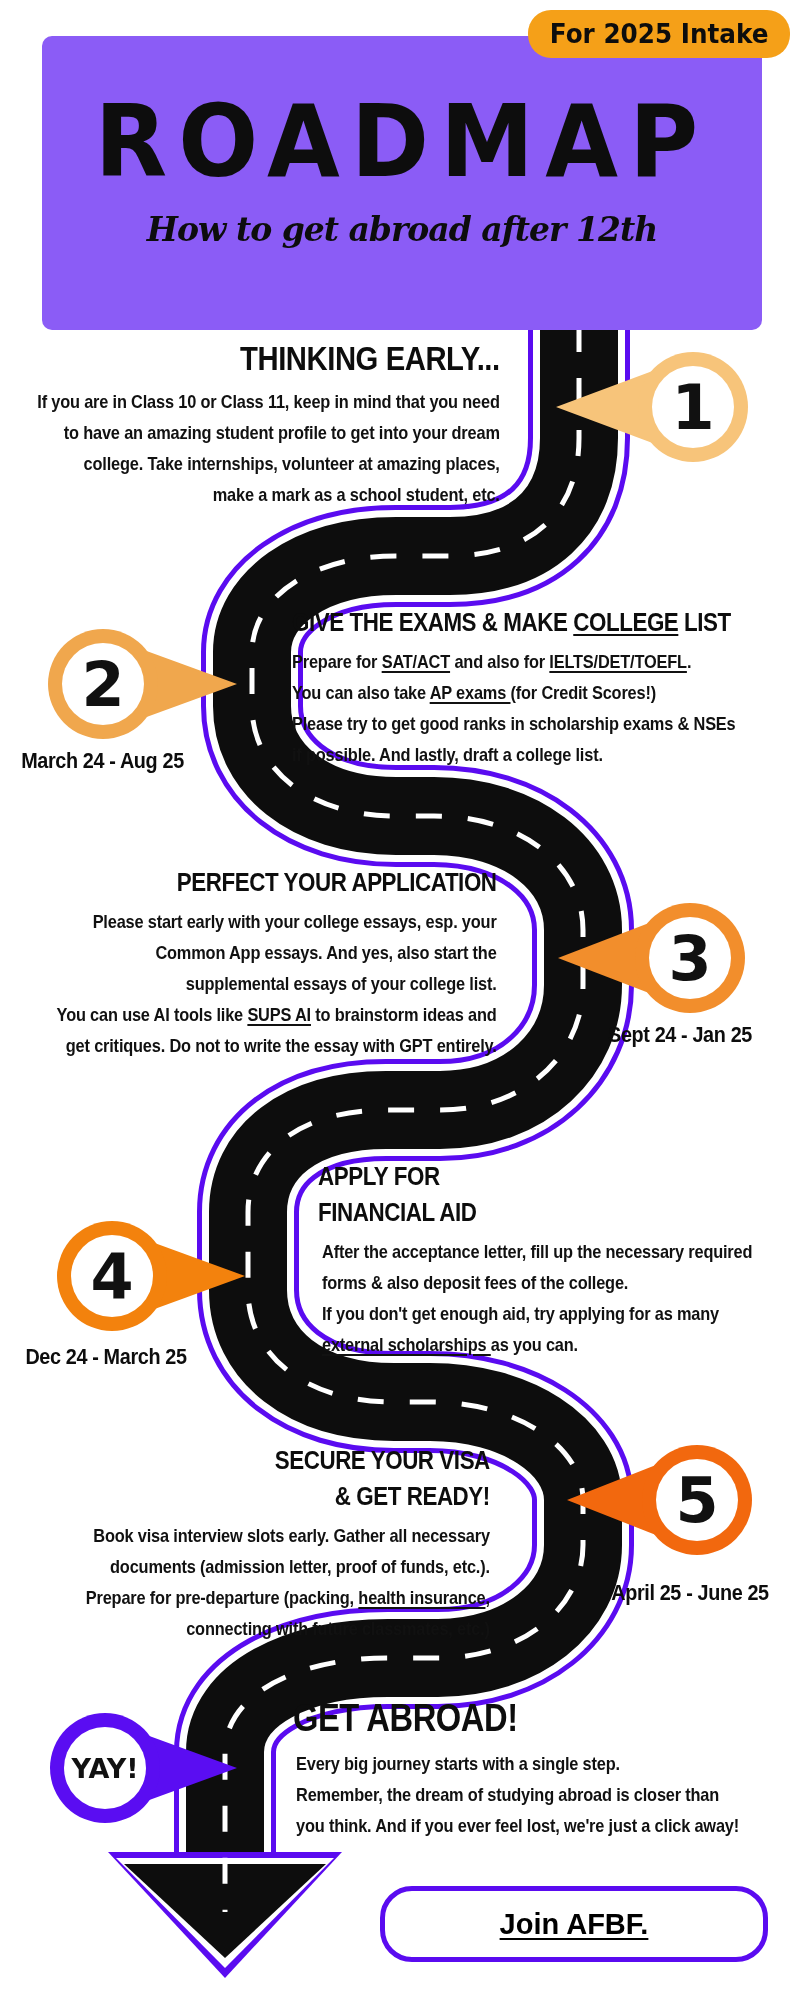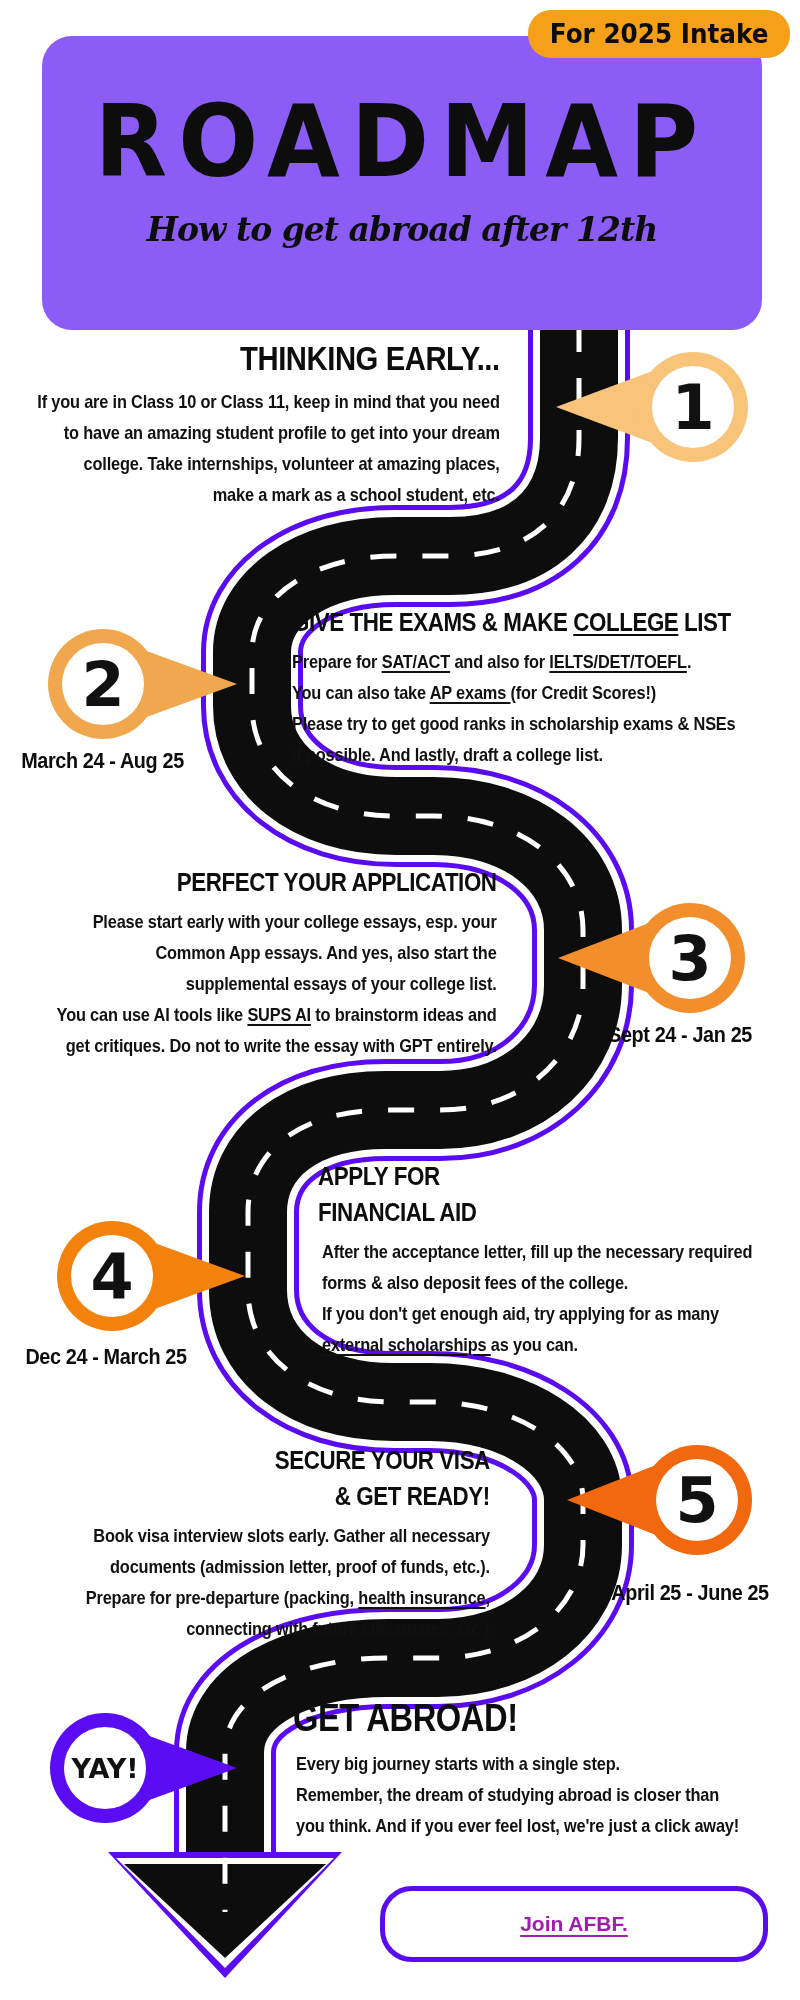--- a/index.html
+++ b/index.html
@@ -5,21 +5,21 @@
   html,body{margin:0;padding:0;background:#ffffff;}
   .canvas{position:relative;width:800px;height:2000px;background:#ffffff;overflow:hidden;
           font-family:"Liberation Sans",sans-serif;color:#111111;}
   .road{position:absolute;left:0;top:0;z-index:1;}
   
   .badge{position:absolute;left:528px;top:10px;width:262px;height:48px;background:#F5A018;
          border-radius:23px;z-index:3;display:flex;align-items:center;justify-content:center;}
   .badge span{font-family:"DejaVu Sans",sans-serif;font-weight:900;font-size:26px;color:#0d0d0d;transform:scaleX(.95);}
   
   .header{position:absolute;left:42px;top:36px;width:720px;height:294px;background:#8B5CF6;
-          border-radius:30px;z-index:2;text-align:center;}
+          border-radius:10px;z-index:2;text-align:center;}
   .header .title{font-family:"DejaVu Sans",sans-serif;font-weight:900;font-size:100px;line-height:108px;
           letter-spacing:12px;color:#0d0d0d;margin-top:52px;transform:scaleX(.94);}
   .header .subtitle{font-family:"DejaVu Serif",serif;font-style:italic;font-weight:700;font-size:33px;
           color:#0d0d0d;margin-top:14px;letter-spacing:-1px;}
   
   .sec{position:absolute;z-index:2;white-space:nowrap;}
   .sec .h{font-weight:900;font-size:26px;line-height:36px;letter-spacing:-0.5px;color:#0d0d0d;transform:scaleX(.86);}
   .sec .h.big{font-size:34px;line-height:44px;}
   .sec .h.huge{font-size:38px;line-height:48px;}
   .sec .bl{font-weight:700;font-size:19px;line-height:31px;letter-spacing:-0.2px;transform:scaleX(.86);}
@@ -40,22 +40,22 @@
   .date{position:absolute;z-index:2;font-weight:900;font-size:22px;letter-spacing:-0.4px;
         text-align:center;transform:scaleX(.9);color:#0d0d0d;}
   .d2{left:0px;top:748px;width:205px;}
   .d3{left:584px;top:1022px;width:192px;}
   .d4{left:8px;top:1344px;width:196px;}
   .d5{left:590px;top:1580px;width:200px;}
   
   .cta{position:absolute;left:380px;top:1886px;width:378px;height:66px;z-index:3;
        background:#ffffff;border:5px solid #5A0BF0;border-radius:32px;
        display:flex;align-items:center;justify-content:center;cursor:pointer;}
-  .cta span{font-weight:700;font-size:21px;text-decoration:underline;text-decoration-thickness:2px;
-       text-underline-offset:4px;color:#a21caf;}
+  .cta span{font-weight:700;font-size:29px;text-decoration:underline;text-decoration-thickness:2px;
+       text-underline-offset:4px;color:#000000;}
   .pin-num{font-family:"DejaVu Sans",sans-serif;font-weight:700;font-size:62px;fill:#111111;}
   .pin-yay{font-family:"DejaVu Sans",sans-serif;font-weight:700;font-size:27px;fill:#111111;}
 </style>
 </head>
 <body>
 
 <div class="canvas">
 
   <svg class="road" width="800" height="2000" viewBox="0 0 800 2000">
 

